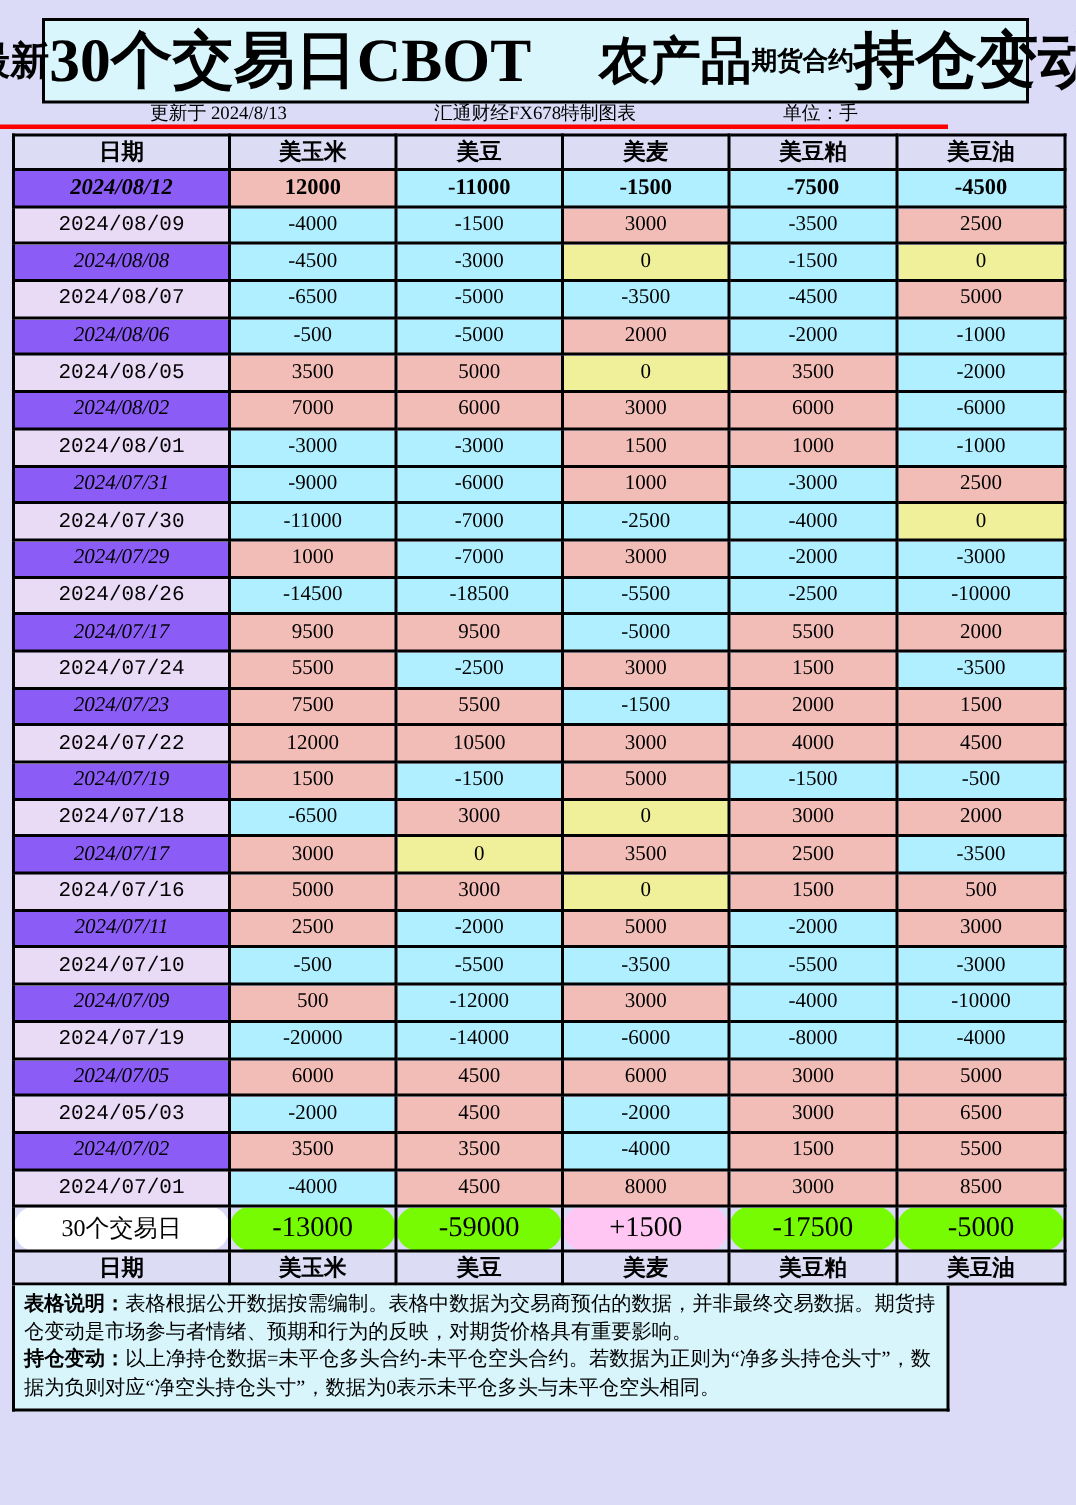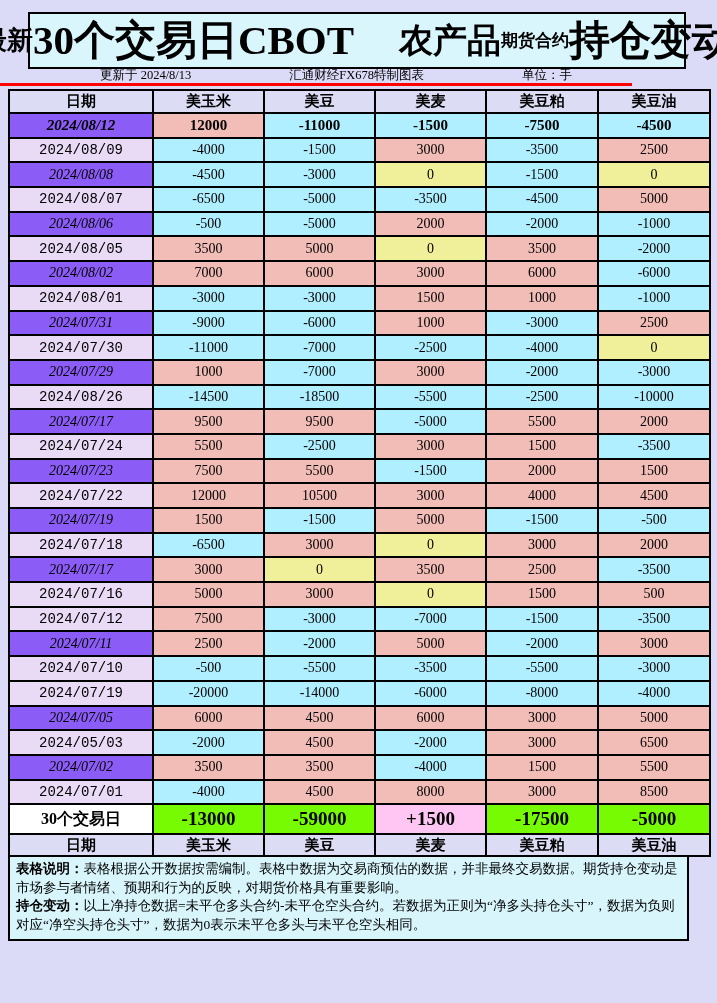--- a/index.html
+++ b/index.html
@@ -50,28 +50,28 @@
     height:21px;font-size:15px;font-weight:bold;
     background:var(--header-bg,#DCDCF5);
   }
   .pos-table tbody td{height:22.7px;font-size:14px;}
   tr.first-row td{font-weight:bold;font-size:15px;}
   .date-plain{background:#8b5cf6;font-style:italic;}
   .date-alt{background:var(--date-alt,#E9DAF6);font-family:Liberation Mono, monospace;}
   .pos{background:var(--positive-cell,#F2BDB7);}
   .neg{background:var(--negative-cell,#AFEFFF);}
   .zero{background:var(--zero-cell,#F0F09B);}
-  tr.summary-row td{height:28px;font-weight:bold;font-size:19px;}
+  tr.summary-row td{height:28px;font-weight:normal;font-size:19px;border-radius:15px;}
   tr.summary-row td.summary-label{background:#FFFFFF;font-size:16px;}
   .sum-neg{background:var(--summary-negative,#76FB02);}
   .sum-pos{background:var(--summary-positive,#FFC6F3);}
   tr.footer-head th{height:20px;font-size:15px;font-weight:bold;background:var(--header-bg,#DCDCF5);}
   .notes-box{
     box-sizing:border-box;
-    width:681px;margin:0 0 0 8px;
+    width:625px;margin:0 0 0 8px;
     border:2px solid #000;border-top:0;
     background:var(--notes-bg,#D8F5FB);
     padding:3px 6px 5px 6px;
     font-size:13.5px;line-height:18.5px;
     font-family:"Liberation Serif","DejaVu Serif",serif;
   }
   .notes-box p{margin:0;}
   .note-label{font-weight:bold;}
 </style>
 </head>
@@ -265,42 +265,42 @@
       </tr>
       <tr>
         <td class="date-cell date-alt">2024/07/16</td>
         <td class="pos">5000</td>
         <td class="pos">3000</td>
         <td class="zero">0</td>
         <td class="pos">1500</td>
         <td class="pos">500</td>
       </tr>
       <tr>
-        <td class="date-cell date-alt">2024/07/12</td>
-        <td class="pos">7500</td>
-        <td class="neg">-3000</td>
-        <td class="neg">-7000</td>
-        <td class="neg">-1500</td>
-        <td class="neg">-3500</td>
-      </tr>
-      <tr>
         <td class="date-cell date-plain">2024/07/11</td>
         <td class="pos">2500</td>
         <td class="neg">-2000</td>
         <td class="pos">5000</td>
         <td class="neg">-2000</td>
         <td class="pos">3000</td>
       </tr>
       <tr>
         <td class="date-cell date-alt">2024/07/10</td>
         <td class="neg">-500</td>
         <td class="neg">-5500</td>
         <td class="neg">-3500</td>
         <td class="neg">-5500</td>
         <td class="neg">-3000</td>
+      </tr>
+      <tr>
+        <td class="date-cell date-plain">2024/07/09</td>
+        <td class="pos">500</td>
+        <td class="neg">-12000</td>
+        <td class="pos">3000</td>
+        <td class="neg">-4000</td>
+        <td class="neg">-10000</td>
       </tr>
       <tr>
         <td class="date-cell date-alt">2024/07/19</td>
         <td class="neg">-20000</td>
         <td class="neg">-14000</td>
         <td class="neg">-6000</td>
         <td class="neg">-8000</td>
         <td class="neg">-4000</td>
       </tr>
       <tr>

